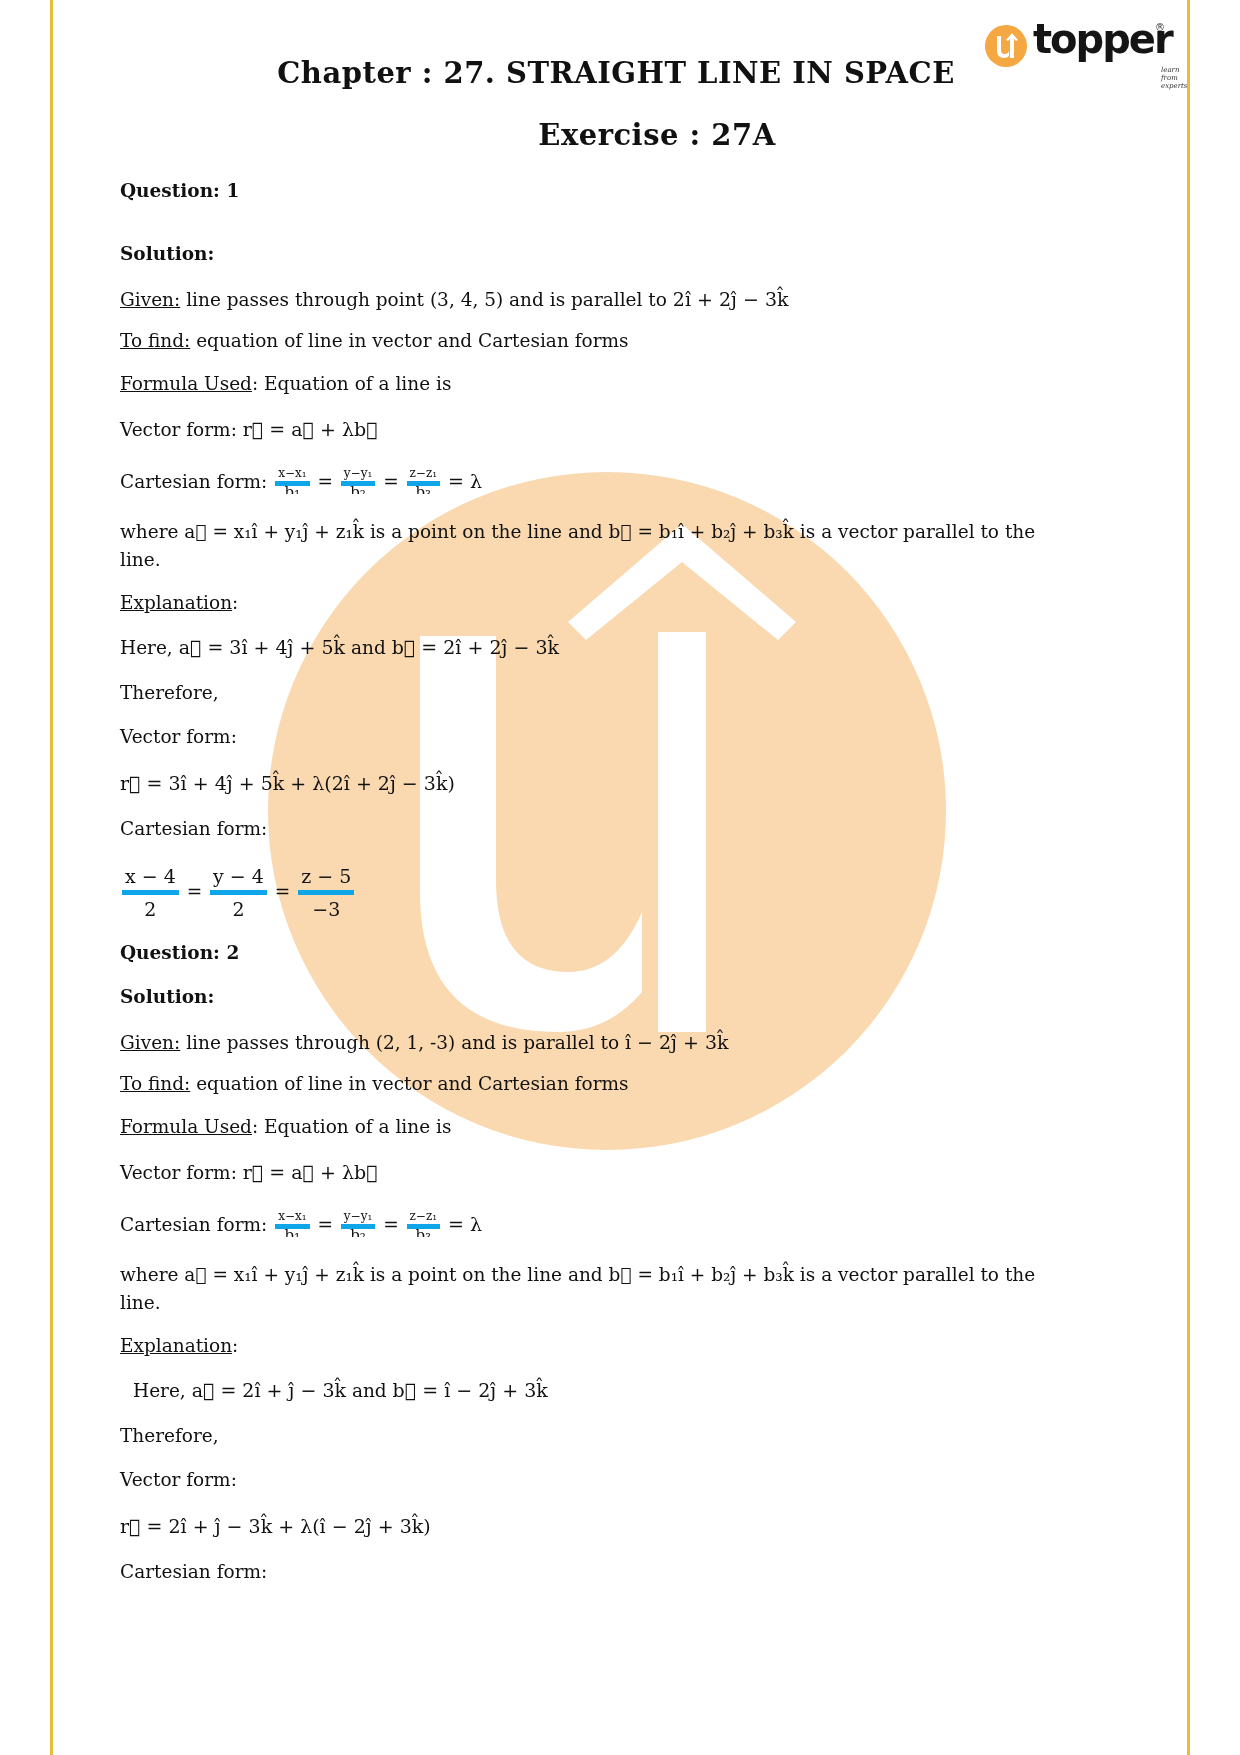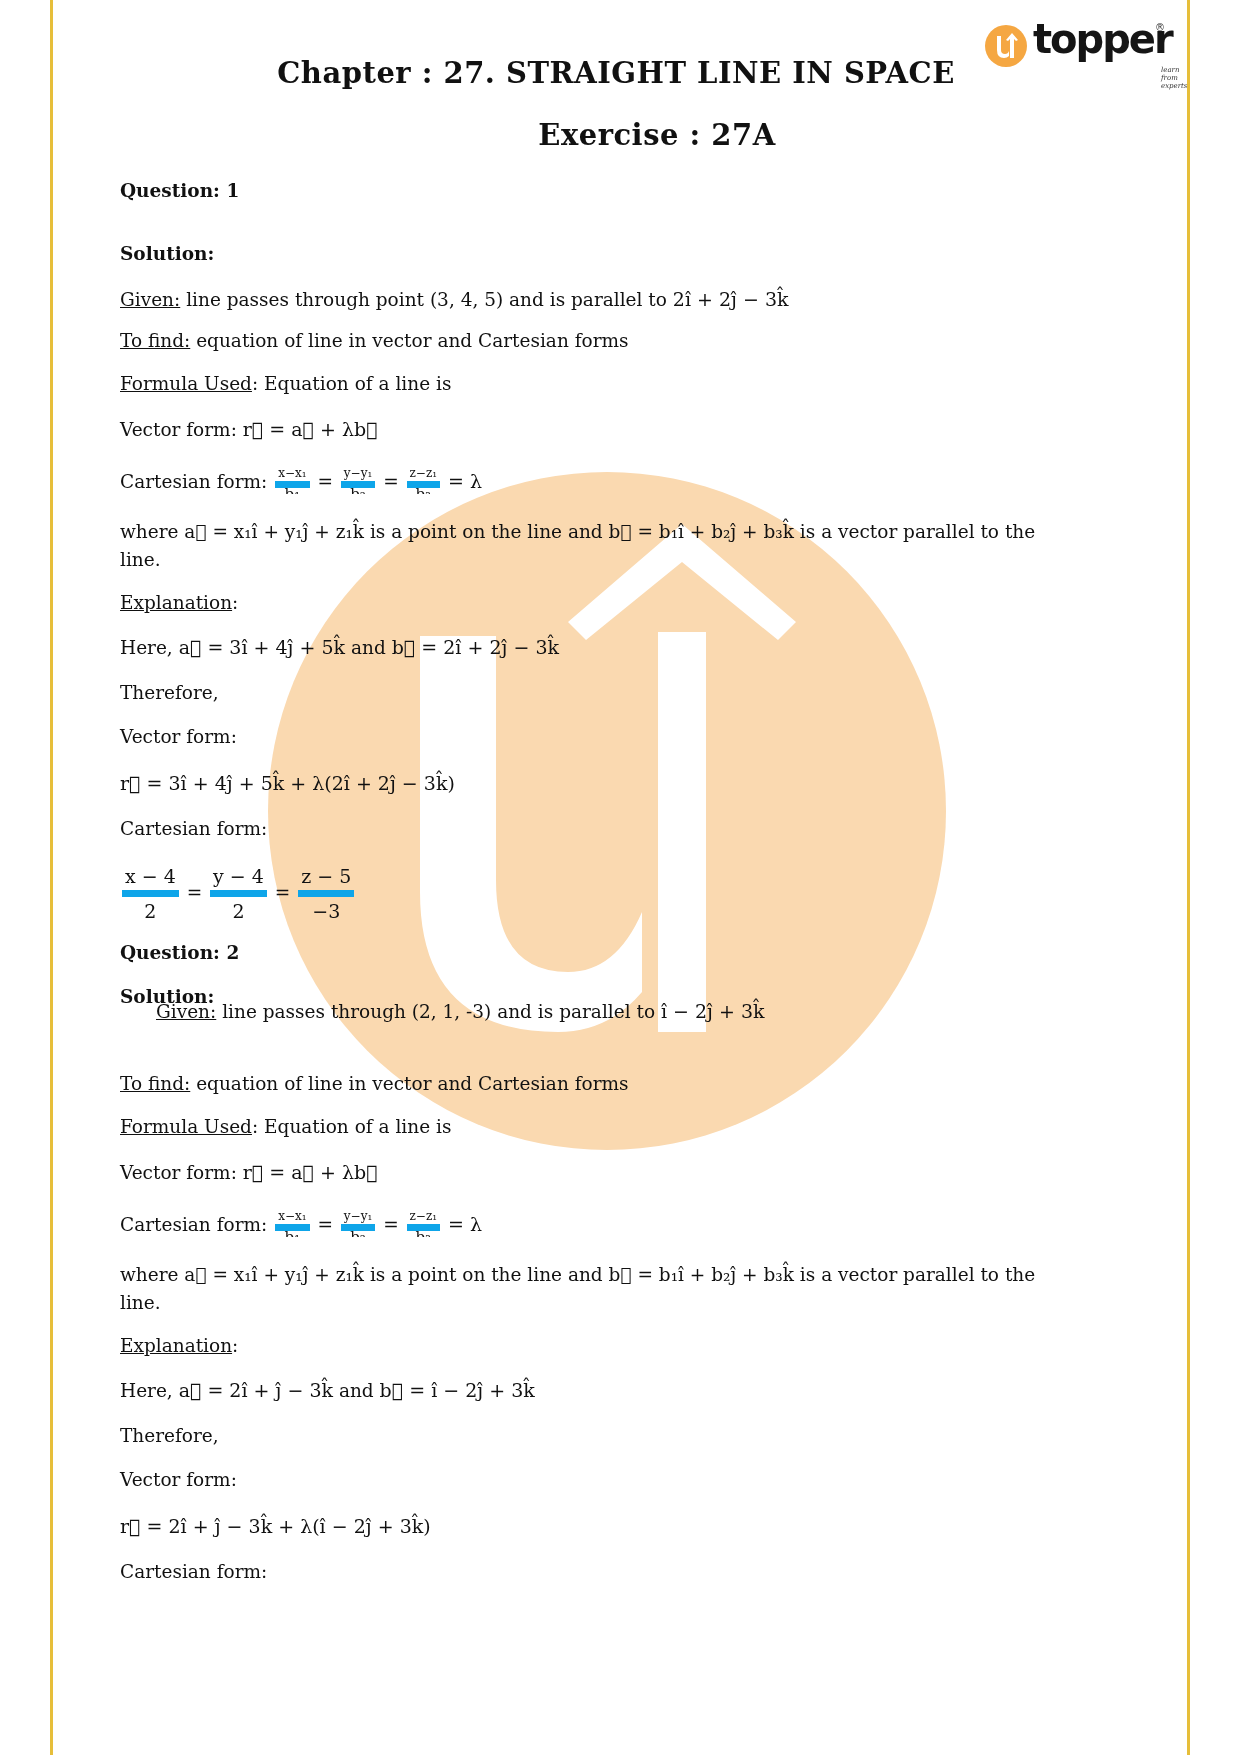--- a/index.html
+++ b/index.html
@@ -23,21 +23,21 @@
     .content { position: absolute; left: 0; top: 0; width: 1240px; z-index: 1; }
     .title { position: absolute; left: 0; width: 1232px; text-align: center; font-weight: bold; font-size: 29px; letter-spacing: 0.5px; }
     .title-chapter { top: 56px; }
     .title-exercise { top: 118px; padding-left: 41px; }
 
     .line { position: absolute; left: 120px; font-size: 18.5px; white-space: nowrap; }
     .bold { font-weight: bold; }
     .u { text-decoration: underline; text-align: right; }
     .math { font-family: "DejaVu Serif", "Liberation Serif", serif; font-size: 19px; }
     .frac { display: inline-block; vertical-align: middle; text-align: center; margin: 0 2px; }
-    .frac .num { display: block; border-bottom: 7px solid #0ea5e9; padding: 0 3px; }
+    .frac .num { display: block; border-bottom: 5px solid #0ea5e9; padding: 0 3px; }
     .frac .den { display: block; padding: 0 3px; }
     .frac.small { font-size: 12px; height: 28px; overflow: hidden; vertical-align: -6px; }
     .frac.small .num { font-size: 12px; line-height: 15px; }
     .frac.small .den { font-size: 15px; line-height: 13px; }
     .frac.big { font-size: 19px; }
     .frac.big .num { line-height: 28px; }
     .frac.big .den { line-height: 28px; }
     .wrap { white-space: normal; width: 960px; line-height: 28px; }
   </style>
 </head>
@@ -104,21 +104,21 @@
   <div class="line math" style="top:772px;">r⃗ = 3î + 4ĵ + 5k̂ + λ(2î + 2ĵ − 3k̂)</div>
   <div class="line" style="top:818px;">Cartesian form:</div>
   <div class="line" style="top:862px;">
     <span class="frac big"><span class="num">x − 4</span><span class="den">2</span></span> =
     <span class="frac big"><span class="num">y − 4</span><span class="den">2</span></span> =
     <span class="frac big"><span class="num">z − 5</span><span class="den">−3</span></span>
   </div>
 
   <div class="line bold" style="top:942px;">Question: 2</div>
   <div class="line bold" style="top:986px;">Solution:</div>
-  <div class="line" style="top:1000px;margin-left:36px;">
+  <div class="line" style="top:1031px;">
     <span class="u">Given:</span><span> line passes through (2, 1, -3) and is parallel to </span><span class="math">î − 2ĵ + 3k̂</span>
   </div>
   <div class="line" style="top:1073px;">
     <span class="u">To find:</span><span> equation of line in vector and Cartesian forms</span>
   </div>
   <div class="line" style="top:1116px;">
     <span class="u">Formula Used</span><span>: Equation of a line is</span>
   </div>
   <div class="line" style="top:1161px;">
     <span>Vector form: </span><span class="math">r⃗ = a⃗ + λb⃗</span>
@@ -127,20 +127,20 @@
     <span>Cartesian form: </span>
     <span class="frac small"><span class="num">x−x₁</span><span class="den">b₁</span></span> =
     <span class="frac small"><span class="num">y−y₁</span><span class="den">b₂</span></span> =
     <span class="frac small"><span class="num">z−z₁</span><span class="den">b₃</span></span>
     <span class="math">= λ</span>
   </div>
   <div class="line wrap" style="top:1261px;">where a⃗ = x₁î + y₁ĵ + z₁k̂ is a point on the line and b⃗ = b₁î + b₂ĵ + b₃k̂ is a vector parallel to the line.</div>
   <div class="line" style="top:1335px;">
     <span class="u">Explanation</span>:
   </div>
-  <div class="line" style="top:1379px;">
+  <div class="line" style="top:1379px;margin-left:13px;">
     <span>Here, </span><span class="math">a⃗ = 2î + ĵ − 3k̂</span><span> and </span><span class="math">b⃗ = î − 2ĵ + 3k̂</span>
   </div>
   <div class="line" style="top:1425px;">Therefore,</div>
   <div class="line" style="top:1469px;">Vector form:</div>
   <div class="line math" style="top:1515px;">r⃗ = 2î + ĵ − 3k̂ + λ(î − 2ĵ + 3k̂)</div>
   <div class="line" style="top:1561px;">Cartesian form:</div>
 </div>
 
 </body></html>

